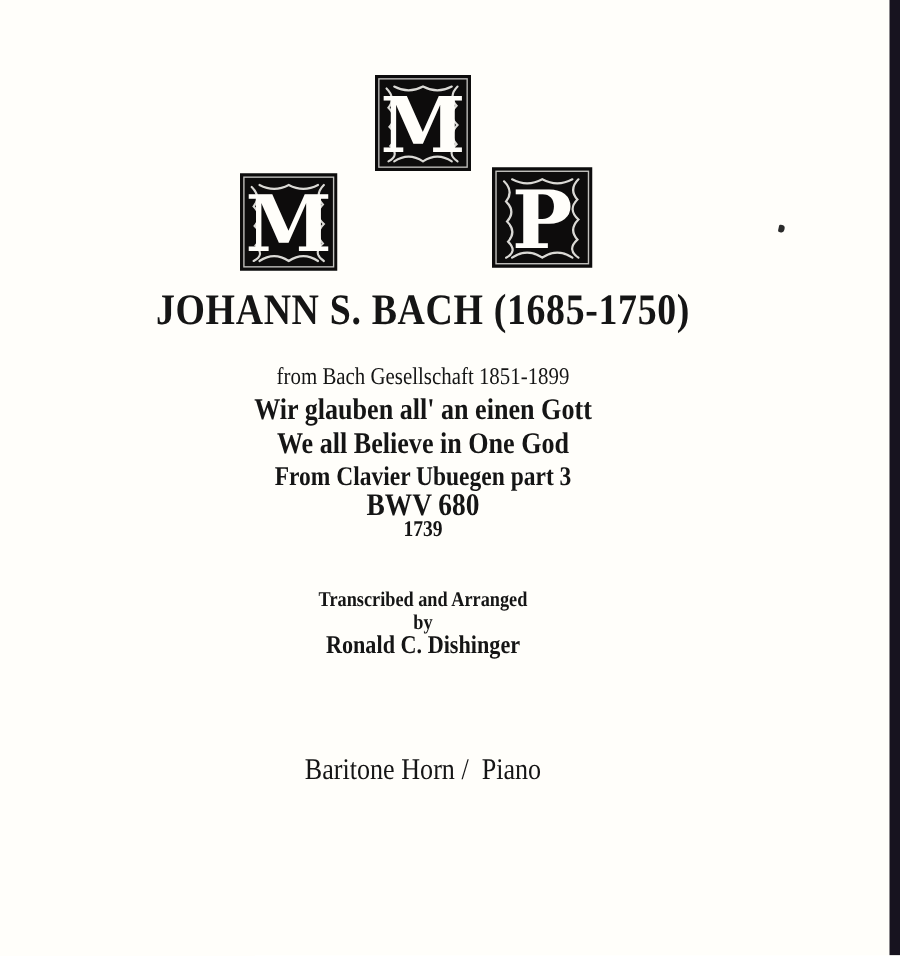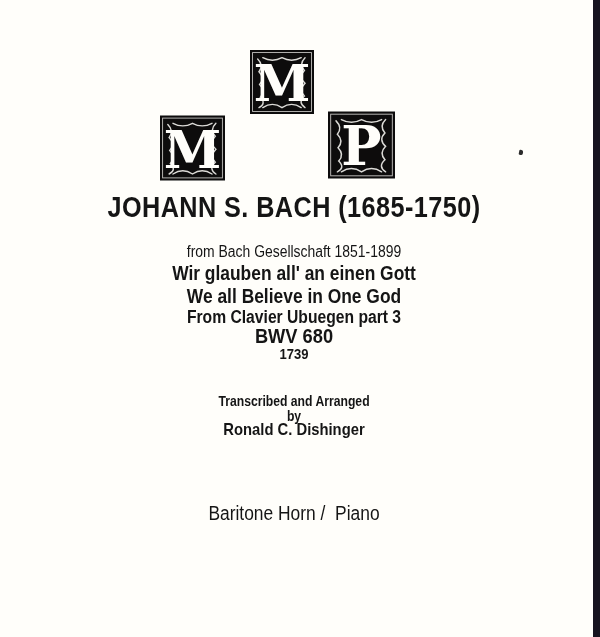--- a/index.html
+++ b/index.html
@@ -31,24 +31,25 @@
   .block-right { left: 328px; top: 110px; width: 67px; height: 70px; }
 
   .woodcut-letter {
     font-family: "DejaVu Serif", serif;
     font-weight: bold;
   }
 
   
   .textcol {
     position: absolute;
-    left: 12px;
+    left: 0;
     top: 0;
     width: 564px;
     height: 100%;
+    font-family: Liberation Serif, serif;
   }
   .line {
     position: absolute;
     left: 0;
     width: 100%;
     text-align: center;
     line-height: 1.05;
     white-space: pre;
     transform: scaleX(0.87);
     transform-origin: 50% 50%;

